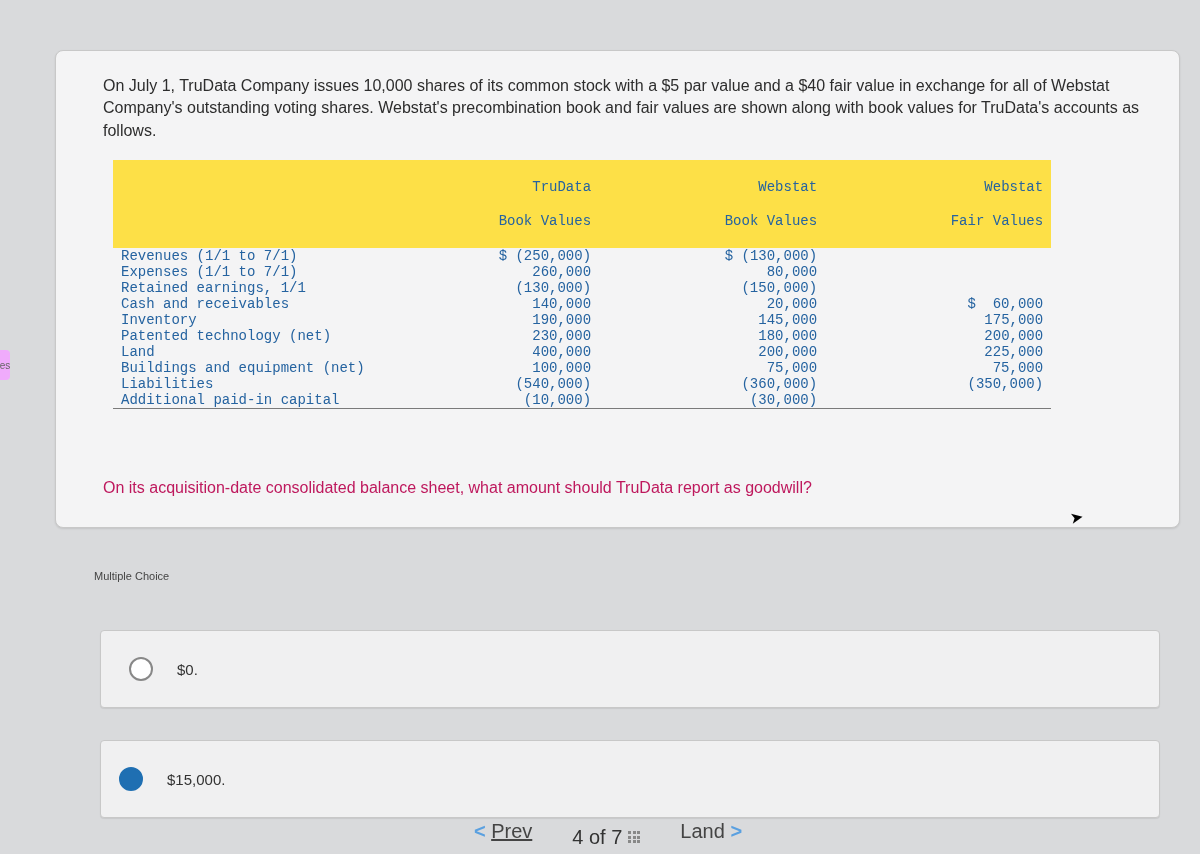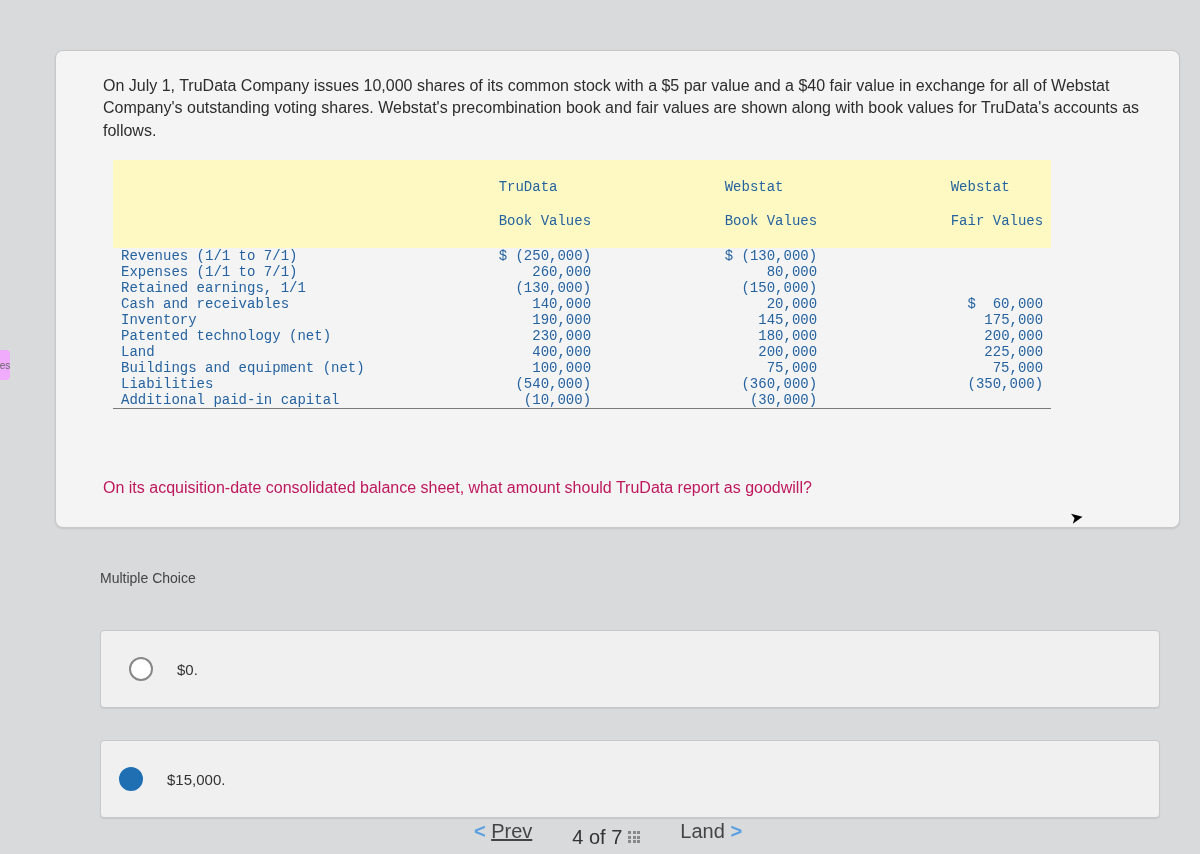--- a/index.html
+++ b/index.html
@@ -56,39 +56,39 @@
     border-collapse: collapse;
     font-family: "Courier New", monospace;
     font-size: 14px;
     color: #2563a0;
   }
   table.data td, table.data th {
     padding: 0 8px;
     white-space: pre;
   }
   table.data thead td {
-    background: #fef9c3;
-    text-align: left;
+    background: #fde047;
+    text-align: right;
     line-height: 1.2;
     padding: 2px 8px;
   }
   table.data tbody td:first-child { text-align: left; min-width: 260px; }
   table.data tbody td { text-align: right; min-width: 120px; }
   table.data tbody tr.last td { border-bottom: 1px solid #7a7a7a; }
   .spacer-row td { height: 30px; }
   .question {
     font-size: 16px;
     color: #be185d;
     margin-top: 40px;
   }
   .mc-label {
     position: absolute;
-    left: 100px;
+    left: 94px;
     top: 570px;
-    font-size: 14px;
+    font-size: 11px;
     color: #444;
   }
   .choice-card {
     position: absolute;
     left: 100px;
     right: 40px;
     background: #f0f0f1;
     border: 1px solid #c8c8c8;
     border-radius: 4px;
     padding: 26px 28px;

